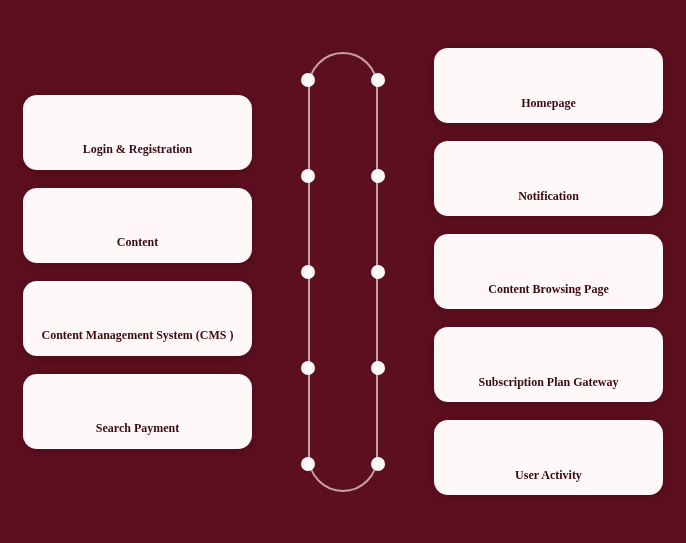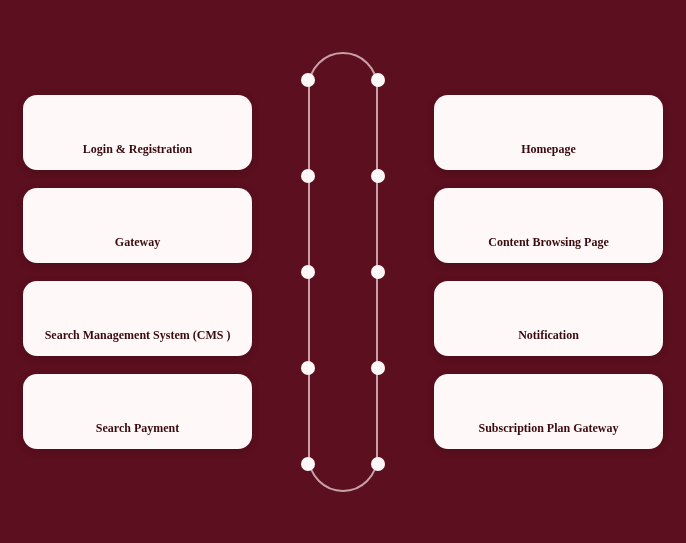--- a/index.html
+++ b/index.html
@@ -113,24 +113,24 @@
 </head>
 <body>
 
 <div class="diagram-container">
 
   <div class="left-column">
     <div class="node-box">
       <span>Login &amp; Registration</span>
     </div>
     <div class="node-box">
-      <span>Gateway</span>
+      <span>Content</span>
     </div>
     <div class="node-box">
-      <span>Search Management System (CMS )</span>
+      <span>Content Management System (CMS )</span>
     </div>
     <div class="node-box">
       <span>Search Payment</span>
     </div>
   </div>
 
   <div class="center-connector">
     <div class="oval-track"></div>
 
     <div class="dots-left">
@@ -148,23 +148,26 @@
       <div class="dot-item"></div>
       <div class="dot-item"></div>
     </div>
   </div>
 
   <div class="right-column">
     <div class="node-box">
       <span>Homepage</span>
     </div>
     <div class="node-box">
+      <span>Notification</span>
+    </div>
+    <div class="node-box">
       <span>Content Browsing Page</span>
     </div>
     <div class="node-box">
-      <span>Notification</span>
+      <span>Subscription Plan Gateway</span>
     </div>
     <div class="node-box">
-      <span>Subscription Plan Gateway</span>
+      <span>User Activity</span>
     </div>
   </div>
 
 </div>
 
 </body></html>

